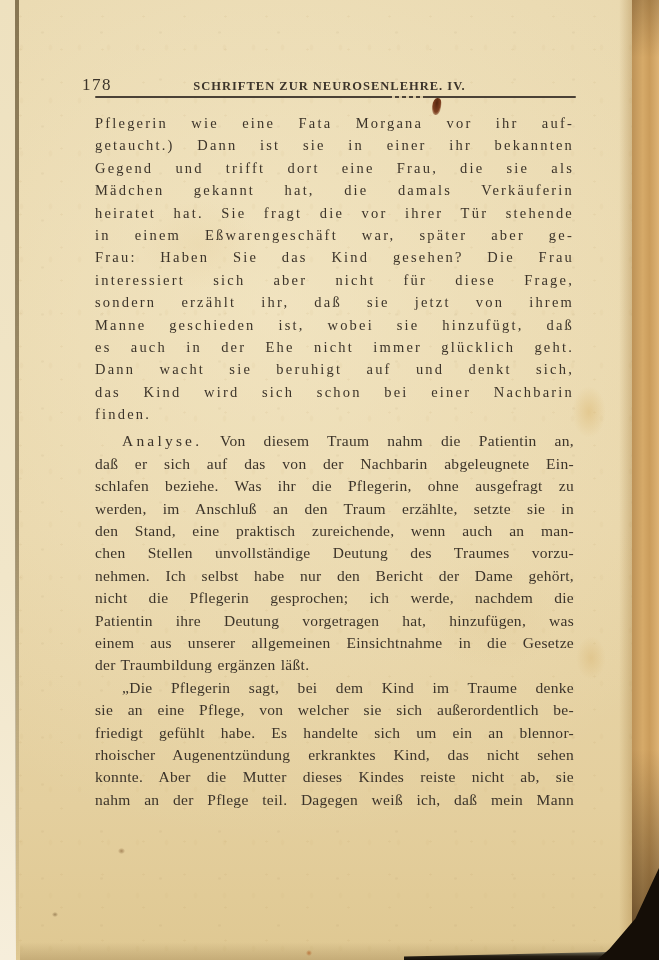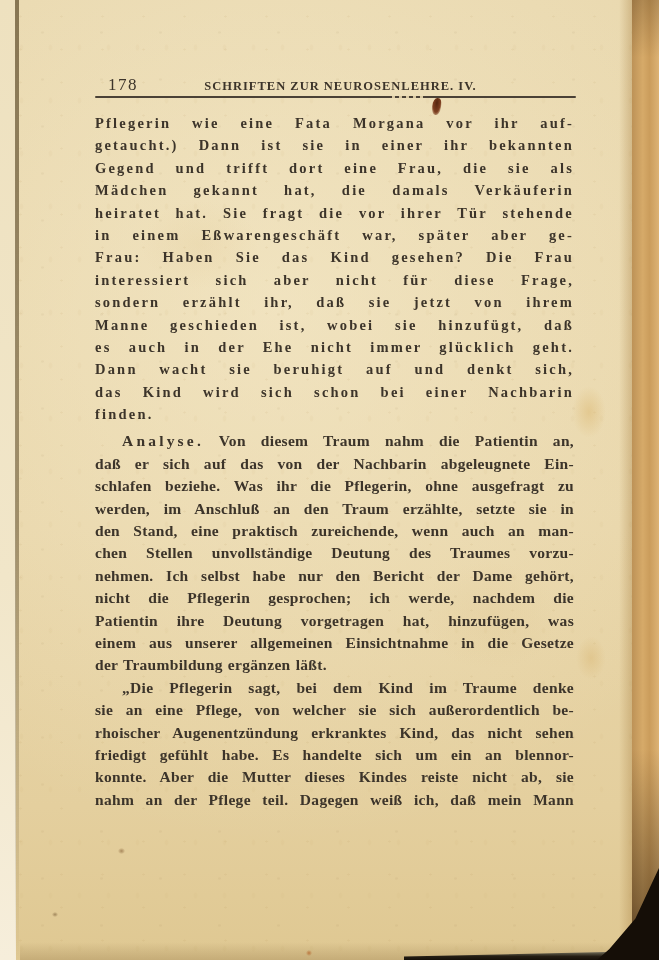--- a/index.html
+++ b/index.html
@@ -47,30 +47,30 @@
     background:radial-gradient(ellipse at 50% 28%, #55250e 0%, var(--stain,#7d3f20) 55%, rgba(125,63,32,.25) 82%, rgba(125,63,32,0) 100%); }
   .spot { position:absolute; border-radius:50%; pointer-events:none; }
   .spot.a { left:572px; top:386px; width:34px; height:52px; background:radial-gradient(rgba(214,172,92,.38), rgba(214,172,92,0) 70%); }
   .spot.b { left:576px; top:636px; width:30px; height:44px; background:radial-gradient(rgba(210,168,90,.30), rgba(210,168,90,0) 70%); }
   .spot.c { left:118px; top:848px; width:7px; height:6px; background:radial-gradient(rgba(120,80,40,.55), rgba(120,80,40,0) 75%); }
   .spot.d { left:306px; top:950px; width:6px; height:6px; background:radial-gradient(rgba(190,100,40,.75), rgba(190,100,40,0) 75%); }
   .spot.e { left:52px; top:912px; width:6px; height:5px; background:radial-gradient(rgba(100,70,35,.5), rgba(100,70,35,0) 75%); }
   .spot.f { left:140px; top:200px; width:120px; height:90px; background:radial-gradient(rgba(220,190,130,.16), rgba(220,190,130,0) 70%); }
   .spot.g { left:420px; top:560px; width:140px; height:110px; background:radial-gradient(rgba(215,185,125,.14), rgba(215,185,125,0) 70%); }
   
-  .pagenum { position:absolute; left:108px; top:75px; font-size:17px; letter-spacing:1.5px; color:var(--ink,#3c342a); }
-  .running { position:absolute; left:100px; top:79px; width:481px; text-align:center;
+  .pagenum { position:absolute; left:82px; top:75px; font-size:17px; letter-spacing:1.5px; color:var(--ink,#3c342a); }
+  .running { position:absolute; left:89px; top:79px; width:481px; text-align:center;
     font-size:12.5px; letter-spacing:1px; color:var(--ink,#3c342a); font-weight:bold; }
   .rule { position:absolute; left:95px; top:96px; width:481px; height:2px; background:#4a4136; border-radius:1px; }
   .rule-gap { position:absolute; left:388px; top:96px; width:38px; height:2px;
     background:repeating-linear-gradient(90deg, transparent 0 4px, rgba(233,216,174,.9) 4px 7px); }
   
   .textblock { position:absolute; left:95px; top:112px; width:479px; color:var(--ink,#3c342a);
     text-rendering:optimizeLegibility; }
-  .line { height:22.4px; line-height:22.4px; text-align:justify; text-align-last:justify; overflow:hidden;font-weight:bold; }
+  .line { height:22.4px; line-height:22.4px; text-align:justify; text-align-last:justify; overflow:hidden; }
   .line.last { text-align-last:left; }
   .line.ind { text-indent:27px; }
   .para.spaced .line { font-size:14.5px; letter-spacing:2.2px; word-spacing:1px; }
   .para.normal .line { font-size:15.5px; letter-spacing:.3px; word-spacing:1px; }
   .para.gap { margin-top:5px; }
   .lead { letter-spacing:3.2px; }
 </style>
 </head>
 <body>
 
@@ -117,22 +117,22 @@
         <div class="line">chen Stellen unvollständige Deutung des Traumes vorzu-</div>
         <div class="line">nehmen. Ich selbst habe nur den Bericht der Dame gehört,</div>
         <div class="line">nicht die Pflegerin gesprochen; ich werde, nachdem die</div>
         <div class="line">Patientin ihre Deutung vorgetragen hat, hinzufügen, was</div>
         <div class="line">einem aus unserer allgemeinen Einsichtnahme in die Gesetze</div>
         <div class="line last">der Traumbildung ergänzen läßt.</div>
       </div>
       <div class="para normal">
         <div class="line ind">„Die Pflegerin sagt, bei dem Kind im Traume denke</div>
         <div class="line">sie an eine Pflege, von welcher sie sich außerordentlich be-</div>
+        <div class="line">friedigt gefühlt habe. Es handelte sich um ein an blennor-</div>
         <div class="line">rhoischer Augenentzündung erkranktes Kind, das nicht sehen</div>
-        <div class="line">friedigt gefühlt habe. Es handelte sich um ein an blennor-</div>
         <div class="line">konnte. Aber die Mutter dieses Kindes reiste nicht ab, sie</div>
         <div class="line">nahm an der Pflege teil. Dagegen weiß ich, daß mein Mann</div>
       </div>
     </div>
 
   <div class="page-curve"></div>
   <div class="edge-right"></div>
   <div class="edge-left"></div>
   <div class="gutter-line"></div>
   <div class="bottom-shade"></div>

